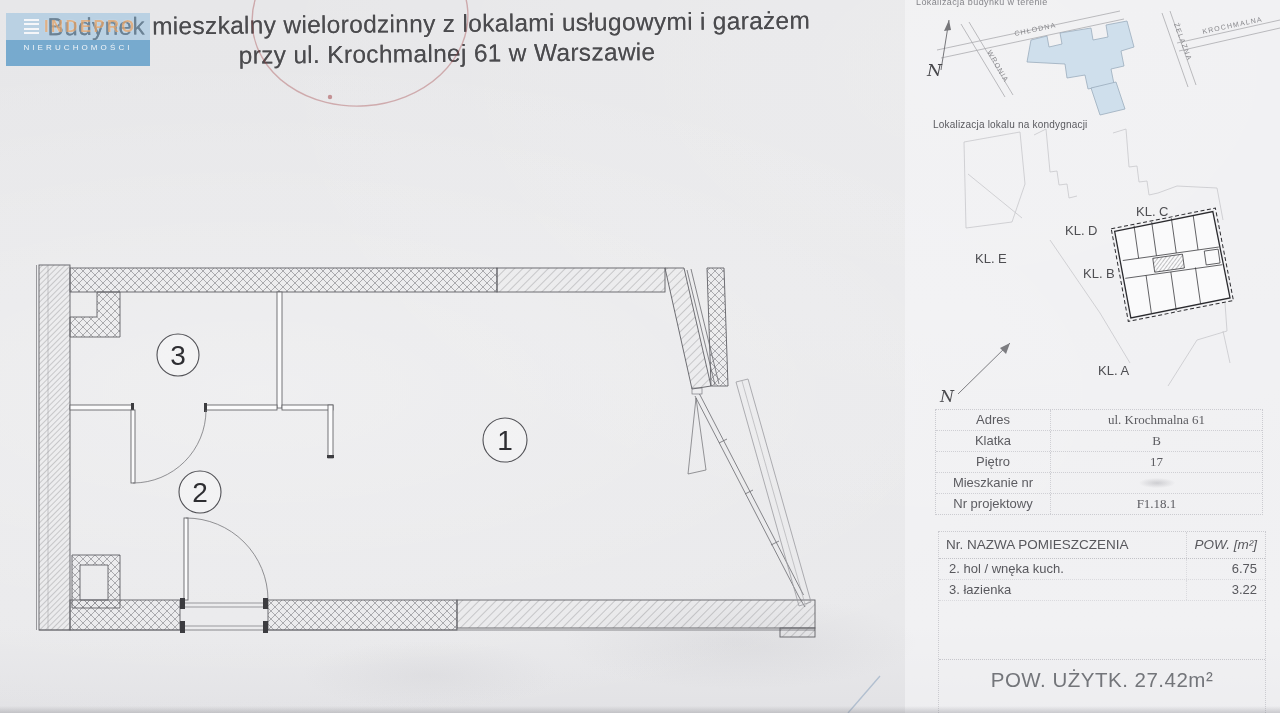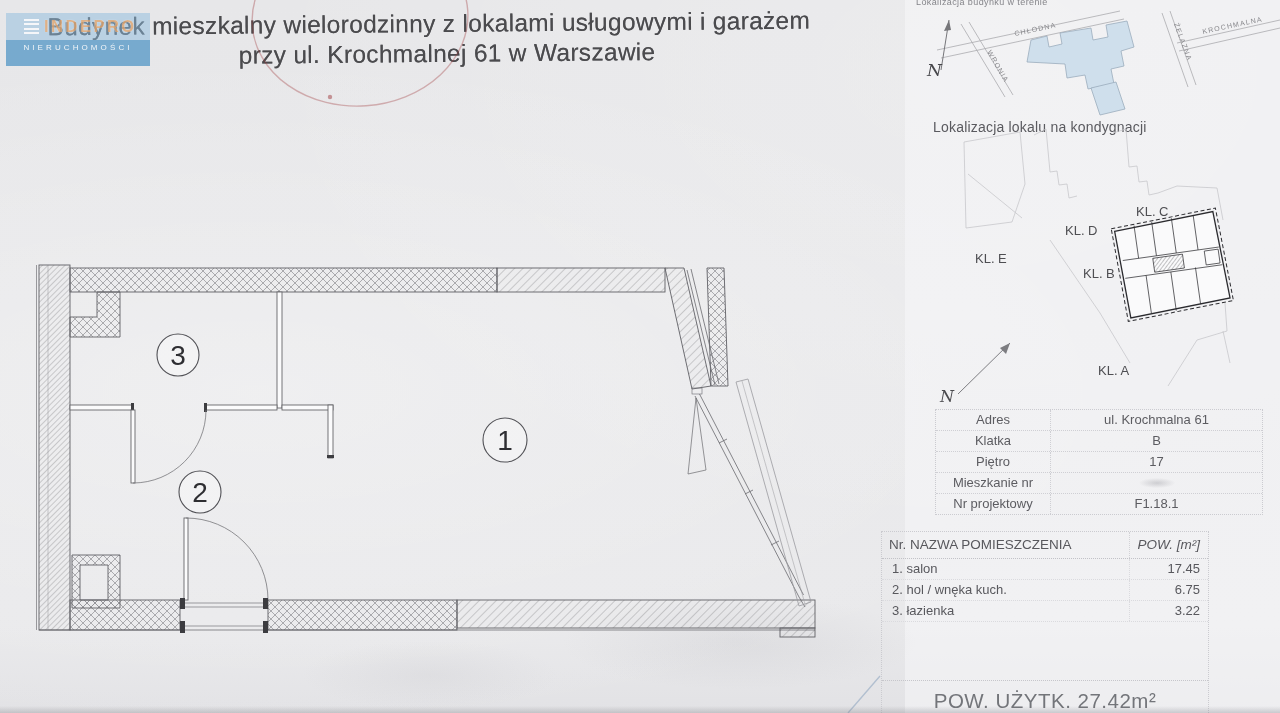--- a/index.html
+++ b/index.html
@@ -34,34 +34,34 @@
     padding-left:18px;box-sizing:border-box;}
   .logo-mark{width:15px;height:15px;margin-right:5px;display:flex;flex-direction:column;justify-content:space-between;}
   .logo-mark i{display:block;height:2px;background:rgba(255,255,255,.9);}
   .logo-name{font-size:16.5px;font-weight:bold;letter-spacing:2.5px;color:#dca878;
     text-shadow:0 0 1px rgba(255,255,255,.8);}
   .logo-bar{height:26px;background:rgba(88,153,199,.92);color:#f4f8fb;font-size:8px;
     letter-spacing:3.1px;text-align:center;line-height:15px;}
 
   
   .map-caption{position:absolute;left:916px;top:-3px;font-size:9px;color:#85858a;letter-spacing:.4px;}
-  .floor-caption{position:absolute;left:933px;top:119px;font-size:14px;color:#5a5a5f;letter-spacing:.2px;}
+  .floor-caption{position:absolute;left:933px;top:119px;font-size:10px;color:#5a5a5f;letter-spacing:.2px;}
 
   
   .details{position:absolute;left:935px;top:409px;width:328px;box-sizing:border-box;
     border:1px dotted #cbcbd0;font-size:13px;color:#5c5c61;}
   .details .drow{display:grid;grid-template-columns:115px 1fr;height:20px;line-height:19px;
     border-bottom:1px dotted #cfcfd4;}
   .details .drow:last-child{border-bottom:none;}
   .details .dlab{text-align:center;border-right:1px dotted #cfcfd4;}
-  .details .dval{text-align:center;position:relative;}
+  .details .dval{text-align:center;position:relative;font-family:Liberation Serif, serif;}
   .blank-smudge{display:inline-block;width:36px;height:10px;margin-top:5px;
     background:radial-gradient(ellipse at center, rgba(140,140,147,.35), transparent 72%);}
 
-  .rooms{position:absolute;left:881px;top:531px;width:328px;height:182px;box-sizing:border-box;
+  .rooms{position:absolute;left:938px;top:531px;width:328px;height:182px;box-sizing:border-box;
     border-left:1px dotted #cbcbd0;border-right:1px dotted #cbcbd0;border-top:1px dotted #cbcbd0;
     font-size:13px;color:#58585d;}
   .rooms .rhead{display:grid;grid-template-columns:248px 1fr;height:26px;line-height:26px;
     border-bottom:1px dotted #c2c2c7;font-size:13.5px;}
   .rooms .rhead .h1{padding-left:7px;border-right:1px dotted #d2d2d6;}
   .rooms .rhead .h2{text-align:right;padding-right:8px;font-style:italic;}
   .rooms .rrow{display:grid;grid-template-columns:248px 1fr;height:20px;line-height:19px;
     border-bottom:1px dotted #dadade;}
   .rooms .rrow .c1{padding-left:10px;border-right:1px dotted #dadade;}
   .rooms .rrow .c2{text-align:right;padding-right:8px;}
@@ -288,24 +288,20 @@
       <div class="dval">F1.18.1</div>
     </div>
   </div>
 
   <div class="rooms">
     <div class="rhead">
       <div class="h1">Nr. NAZWA POMIESZCZENIA</div>
       <div class="h2">POW. [m²]</div>
     </div>
     <div class="rrow">
-      <div class="c1"><span>1.</span> <span>salon</span></div>
-      <div class="c2">17.45</div>
-    </div>
-    <div class="rrow">
       <div class="c1"><span>2.</span> <span>hol / wnęka kuch.</span></div>
       <div class="c2">6.75</div>
     </div>
     <div class="rrow">
       <div class="c1"><span>3.</span> <span>łazienka</span></div>
       <div class="c2">3.22</div>
     </div>
     <div class="spacer"></div>
     <div class="total">POW. UŻYTK. 27.42m²</div>
   </div>

